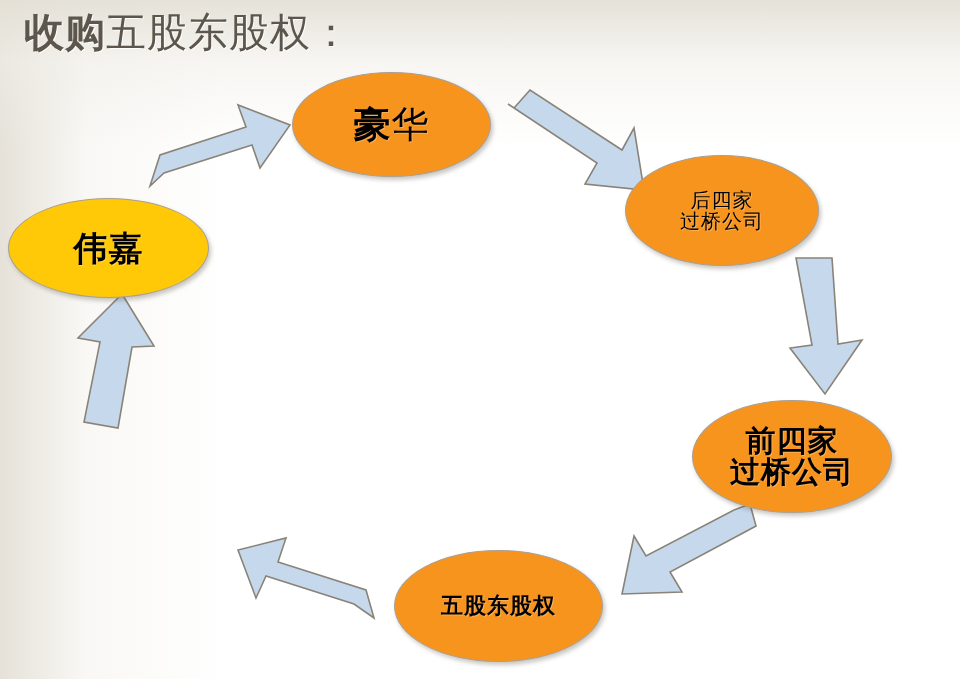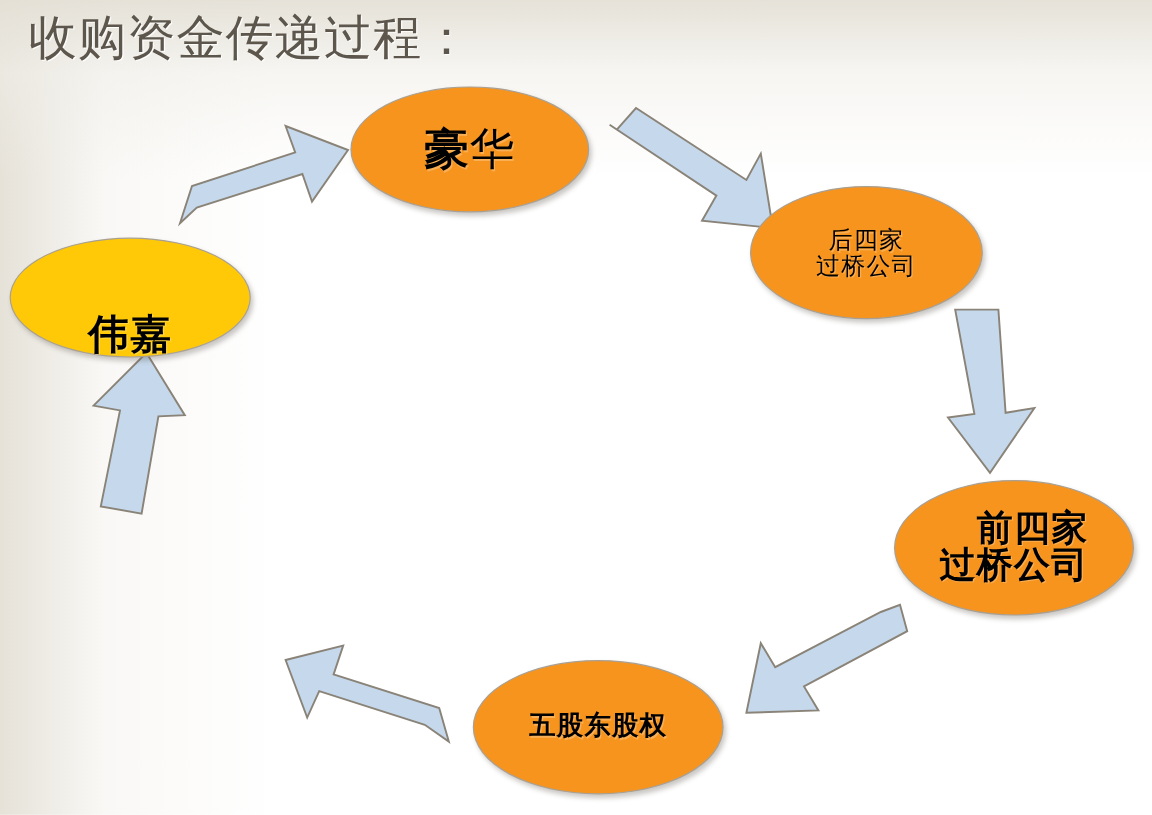--- a/index.html
+++ b/index.html
@@ -28,21 +28,21 @@
     left: 24px;
     top: 8px;
     font-size: 40px;
     line-height: 1.2;
     color: #5d564c;
     letter-spacing: 1px;
     white-space: nowrap;
     text-shadow: 1px 1px 0 rgba(255,255,255,0.85);
   }
   #title .lead {
-    font-weight: normal;
+    font-weight: bold;
   }
   .node {
     position: absolute;
     display: flex;
     align-items: center;
     justify-content: center;
     text-align: center;
     border-radius: 50%;
     box-sizing: border-box;
     box-shadow: 2px 3px 4px rgba(90,85,75,0.33);
@@ -59,51 +59,51 @@
   .node.yellow { background: #FFC907; }
 
   
   #node-haohua      { left: 292px; top: 72px;  width: 199px; height: 105px; }
   #node-haohua .lbl { font-size: 37px; font-weight: bold; letter-spacing: 1px; }
   #node-haohua .lbl .light { font-weight: normal; }
 
   #node-hou4        { left: 625px; top: 155px; width: 194px; height: 111px; }
   #node-hou4 .lbl   { font-size: 20px; font-weight: normal; letter-spacing: 1px; }
 
-  #node-qian4       { left: 745px; top: 400px; width: 200px; height: 113px; text-align: right; }
+  #node-qian4       { left: 692px; top: 400px; width: 200px; height: 113px; }
   #node-qian4 .lbl  { font-size: 30px; font-weight: bold; letter-spacing: 1px; }
 
   #node-wugudong    { left: 394px; top: 550px; width: 209px; height: 112px; }
   #node-wugudong .lbl { font-size: 22px; font-weight: bold; letter-spacing: 1px; }
 
   #node-gudong5     { left: 85px;  top: 424px; width: 196px; height: 107px; }
   #node-gudong5 .lbl{ font-size: 31px; font-weight: bold; letter-spacing: 1px; }
 
-  #node-weijia      { left: 8px;   top: 198px; width: 201px; height: 100px; align-items: flex-end; }
+  #node-weijia      { left: 8px;   top: 198px; width: 201px; height: 100px; }
   #node-weijia .lbl { font-size: 34px; font-weight: bold; letter-spacing: 1px; }
 
   .arrow {
     position: absolute;
     pointer-events: none;
   }
   .arrow svg { display: block; overflow: visible; }
   .arrow .body {
     fill: #C6D9EC;
     stroke: #8a8378;
     stroke-width: 1.6;
     stroke-linejoin: miter;
   }
 </style>
 </head>
 <body>
 
 <div id="slide">
 
   <div id="title">
-    <span class="lead">收购</span><span class="rest">资金传递过程：</span>
+    <span class="lead">收购</span><span class="rest">五股东股权：</span>
   </div>
 
   <div class="arrow" id="arrow-weijia-haohua" style="left:142px; top:82px; width:160px; height:110px;">
     <svg width="160" height="110" viewBox="0 0 160 110">
       <polygon class="body" points="8,104 18,73 104,45 96,23 148,43 118,86 110,63 22,91"></polygon>
     </svg>
   </div>
 
   <div class="arrow" id="arrow-haohua-hou4" style="left:508px; top:84px; width:150px; height:110px;">
     <svg width="150" height="110" viewBox="0 0 150 110">

